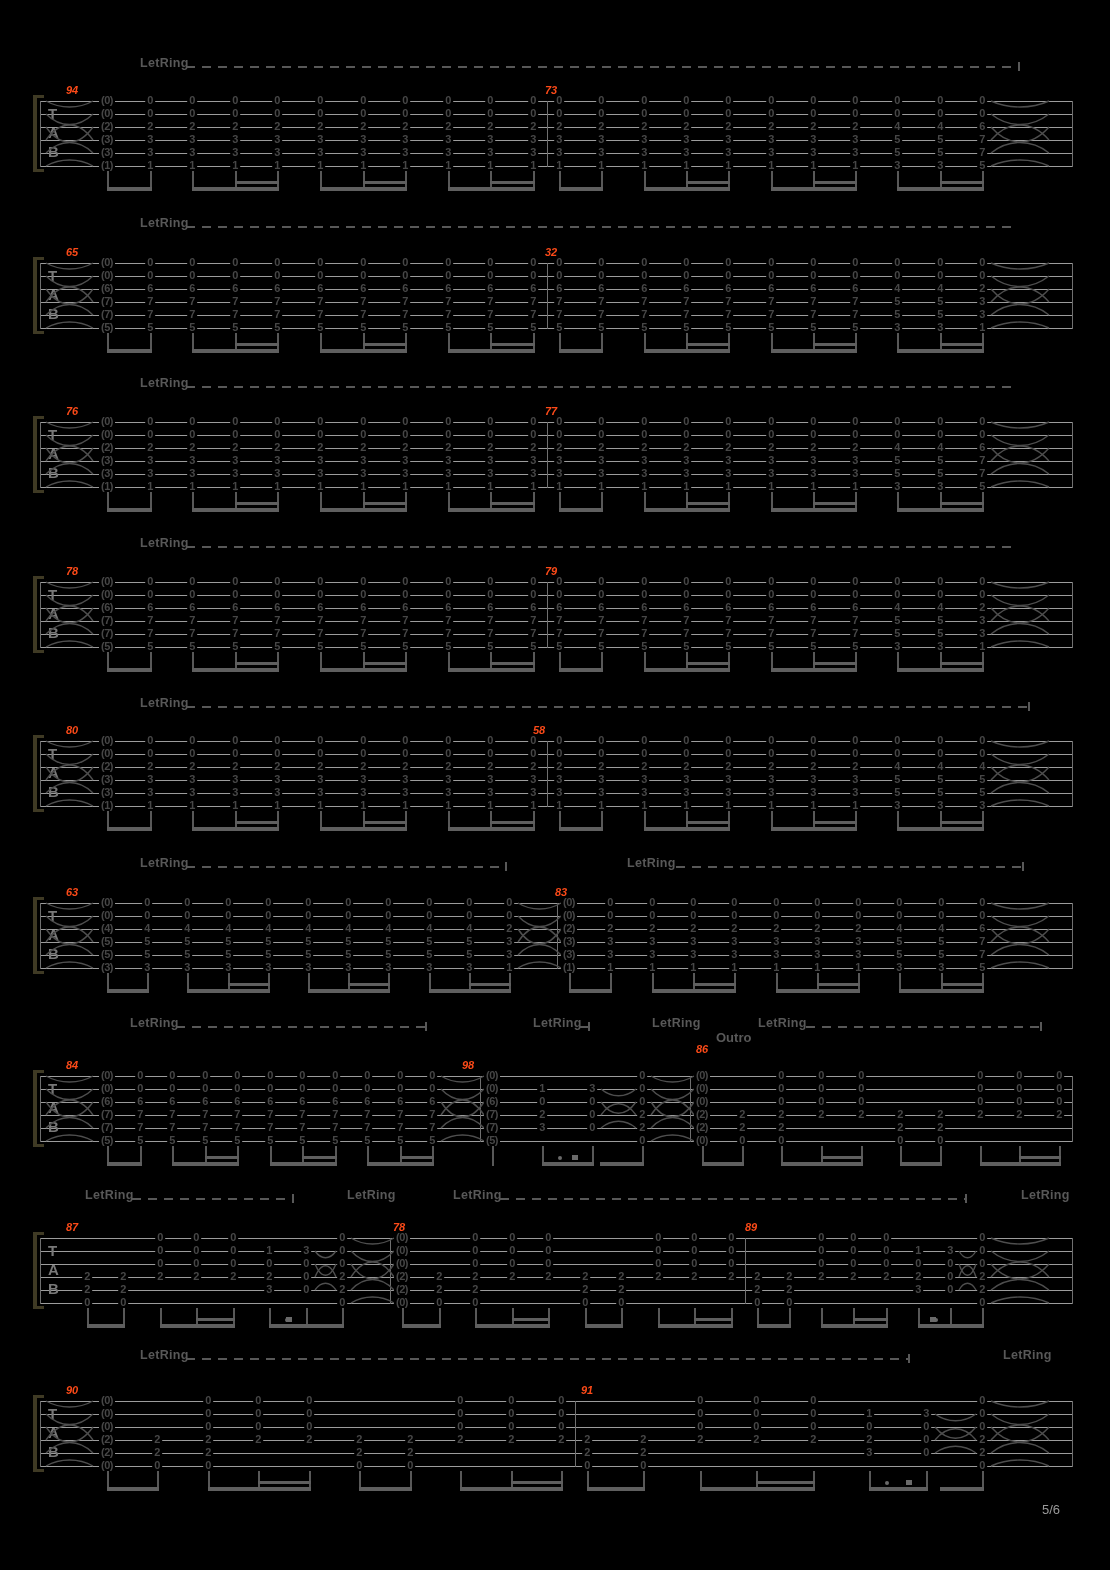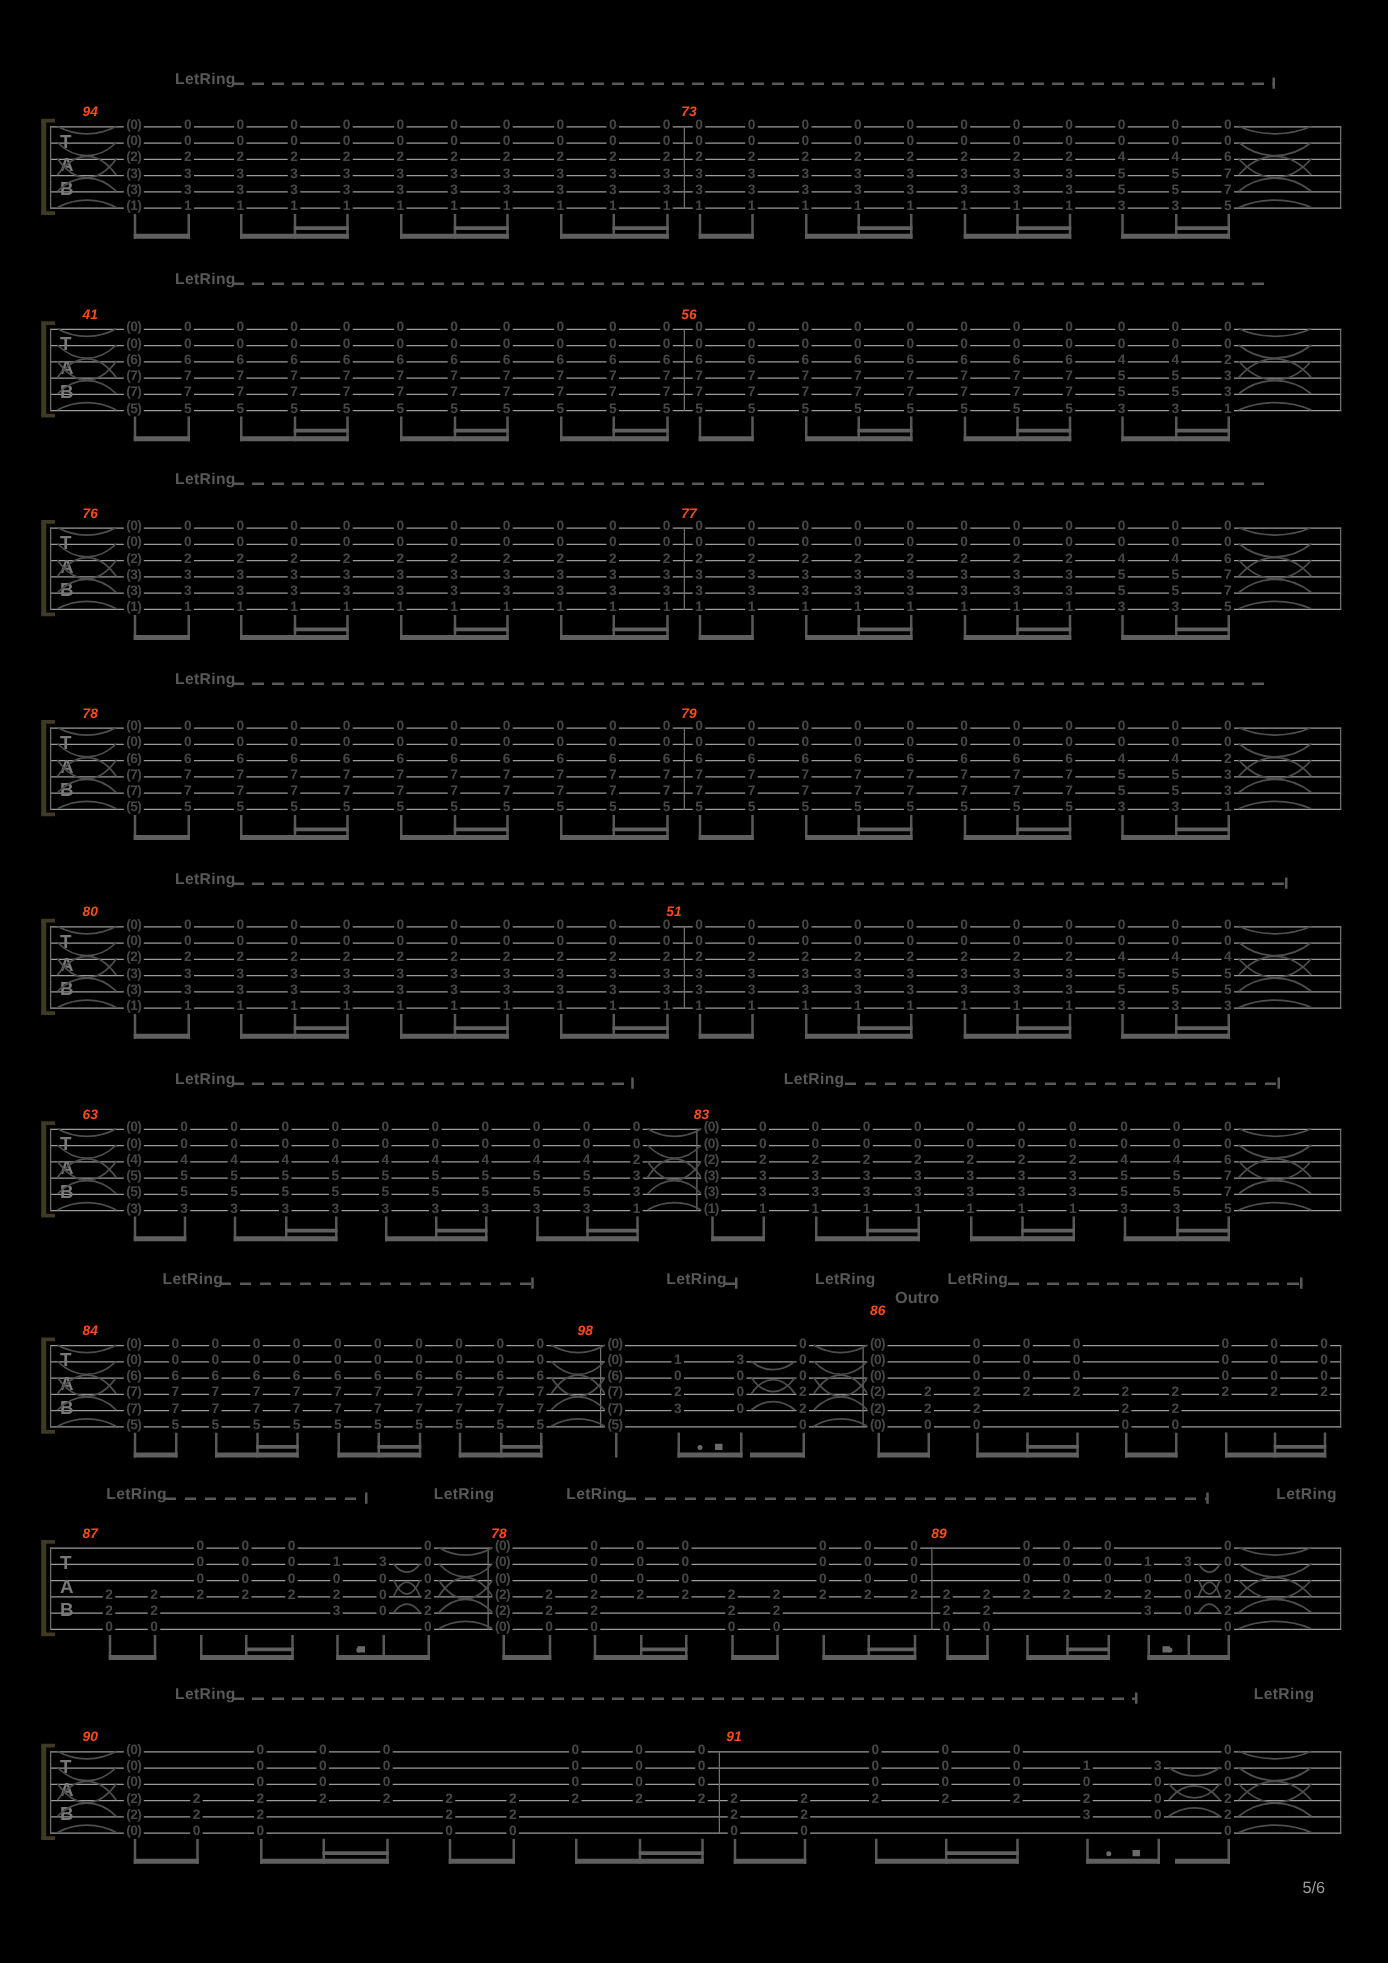--- a/index.html
+++ b/index.html
@@ -260,41 +260,41 @@
       <path d="M 6 62 C 20.1 48, 38.9 48, 53 62" stroke="#4e4e4e" stroke-width="1.4" fill="none"></path>
       <path d="M 6 75 C 20.1 67, 38.9 67, 53 75" stroke="#4e4e4e" stroke-width="1.4" fill="none"></path>
       <path d="M 951 10 C 968.4 18, 991.6 18, 1009 10" stroke="#4e4e4e" stroke-width="1.4" fill="none"></path>
       <path d="M 951 23 C 968.4 37, 991.6 37, 1009 23" stroke="#4e4e4e" stroke-width="1.4" fill="none"></path>
       <path d="M 951 36 C 968.4 56, 991.6 56, 1009 36" stroke="#4e4e4e" stroke-width="1.4" fill="none"></path>
       <path d="M 951 49 C 968.4 29, 991.6 29, 1009 49" stroke="#4e4e4e" stroke-width="1.4" fill="none"></path>
       <path d="M 951 62 C 968.4 48, 991.6 48, 1009 62" stroke="#4e4e4e" stroke-width="1.4" fill="none"></path>
       <path d="M 951 75 C 968.4 67, 991.6 67, 1009 75" stroke="#4e4e4e" stroke-width="1.4" fill="none"></path>
     </svg>
     <div class="measure-hit" style="left: 95px; top: 241px; width: 452px; height: 100px;"></div>
-    <div class="mnum" style="left: 66px; top: 246px; color: rgb(251, 74, 24);">41</div>
+    <div class="mnum" style="left: 66px; top: 246px; color: rgb(251, 74, 24);">65</div>
     <div class="stem" style="left: 107px; top: 333px; height: 20px; background: rgb(88, 88, 88);"></div>
     <div class="stem" style="left: 150px; top: 333px; height: 20px; background: rgb(88, 88, 88);"></div>
     <div class="beam" style="left: 107px; top: 349px; width: 45px; background: rgb(95, 95, 95);"></div>
     <div class="stem" style="left: 192px; top: 333px; height: 20px; background: rgb(88, 88, 88);"></div>
     <div class="stem" style="left: 235px; top: 333px; height: 20px; background: rgb(88, 88, 88);"></div>
     <div class="stem" style="left: 277px; top: 333px; height: 20px; background: rgb(88, 88, 88);"></div>
     <div class="beam" style="left: 192px; top: 349px; width: 87px; background: rgb(95, 95, 95);"></div>
     <div class="beam2" style="left: 235px; top: 343px; width: 44px; background: rgb(95, 95, 95);"></div>
     <div class="stem" style="left: 320px; top: 333px; height: 20px; background: rgb(88, 88, 88);"></div>
     <div class="stem" style="left: 363px; top: 333px; height: 20px; background: rgb(88, 88, 88);"></div>
     <div class="stem" style="left: 405px; top: 333px; height: 20px; background: rgb(88, 88, 88);"></div>
     <div class="beam" style="left: 320px; top: 349px; width: 87px; background: rgb(95, 95, 95);"></div>
     <div class="beam2" style="left: 363px; top: 343px; width: 44px; background: rgb(95, 95, 95);"></div>
     <div class="stem" style="left: 448px; top: 333px; height: 20px; background: rgb(88, 88, 88);"></div>
     <div class="stem" style="left: 490px; top: 333px; height: 20px; background: rgb(88, 88, 88);"></div>
     <div class="stem" style="left: 533px; top: 333px; height: 20px; background: rgb(88, 88, 88);"></div>
     <div class="beam" style="left: 448px; top: 349px; width: 87px; background: rgb(95, 95, 95);"></div>
     <div class="beam2" style="left: 490px; top: 343px; width: 45px; background: rgb(95, 95, 95);"></div>
     <div class="measure-hit" style="left: 547px; top: 241px; width: 483px; height: 100px;"></div>
-    <div class="mnum" style="left: 545px; top: 246px; color: rgb(251, 74, 24);">56</div>
+    <div class="mnum" style="left: 545px; top: 246px; color: rgb(251, 74, 24);">32</div>
     <div class="stem" style="left: 559px; top: 333px; height: 20px; background: rgb(88, 88, 88);"></div>
     <div class="stem" style="left: 601px; top: 333px; height: 20px; background: rgb(88, 88, 88);"></div>
     <div class="beam" style="left: 559px; top: 349px; width: 44px; background: rgb(95, 95, 95);"></div>
     <div class="stem" style="left: 644px; top: 333px; height: 20px; background: rgb(88, 88, 88);"></div>
     <div class="stem" style="left: 686px; top: 333px; height: 20px; background: rgb(88, 88, 88);"></div>
     <div class="stem" style="left: 728px; top: 333px; height: 20px; background: rgb(88, 88, 88);"></div>
     <div class="beam" style="left: 644px; top: 349px; width: 86px; background: rgb(95, 95, 95);"></div>
     <div class="beam2" style="left: 686px; top: 343px; width: 44px; background: rgb(95, 95, 95);"></div>
     <div class="stem" style="left: 771px; top: 333px; height: 20px; background: rgb(88, 88, 88);"></div>
     <div class="stem" style="left: 813px; top: 333px; height: 20px; background: rgb(88, 88, 88);"></div>
@@ -890,21 +890,21 @@
     <div class="stem" style="left: 363px; top: 811px; height: 20px; background: rgb(88, 88, 88);"></div>
     <div class="stem" style="left: 405px; top: 811px; height: 20px; background: rgb(88, 88, 88);"></div>
     <div class="beam" style="left: 320px; top: 827px; width: 87px; background: rgb(95, 95, 95);"></div>
     <div class="beam2" style="left: 363px; top: 821px; width: 44px; background: rgb(95, 95, 95);"></div>
     <div class="stem" style="left: 448px; top: 811px; height: 20px; background: rgb(88, 88, 88);"></div>
     <div class="stem" style="left: 490px; top: 811px; height: 20px; background: rgb(88, 88, 88);"></div>
     <div class="stem" style="left: 533px; top: 811px; height: 20px; background: rgb(88, 88, 88);"></div>
     <div class="beam" style="left: 448px; top: 827px; width: 87px; background: rgb(95, 95, 95);"></div>
     <div class="beam2" style="left: 490px; top: 821px; width: 45px; background: rgb(95, 95, 95);"></div>
     <div class="measure-hit" style="left: 547px; top: 719px; width: 483px; height: 100px;"></div>
-    <div class="mnum" style="left: 533px; top: 724px; color: rgb(251, 74, 24);">51</div>
+    <div class="mnum" style="left: 533px; top: 724px; color: rgb(251, 74, 24);">58</div>
     <div class="stem" style="left: 559px; top: 811px; height: 20px; background: rgb(88, 88, 88);"></div>
     <div class="stem" style="left: 601px; top: 811px; height: 20px; background: rgb(88, 88, 88);"></div>
     <div class="beam" style="left: 559px; top: 827px; width: 44px; background: rgb(95, 95, 95);"></div>
     <div class="stem" style="left: 644px; top: 811px; height: 20px; background: rgb(88, 88, 88);"></div>
     <div class="stem" style="left: 686px; top: 811px; height: 20px; background: rgb(88, 88, 88);"></div>
     <div class="stem" style="left: 728px; top: 811px; height: 20px; background: rgb(88, 88, 88);"></div>
     <div class="beam" style="left: 644px; top: 827px; width: 86px; background: rgb(95, 95, 95);"></div>
     <div class="beam2" style="left: 686px; top: 821px; width: 44px; background: rgb(95, 95, 95);"></div>
     <div class="stem" style="left: 771px; top: 811px; height: 20px; background: rgb(88, 88, 88);"></div>
     <div class="stem" style="left: 813px; top: 811px; height: 20px; background: rgb(88, 88, 88);"></div>

